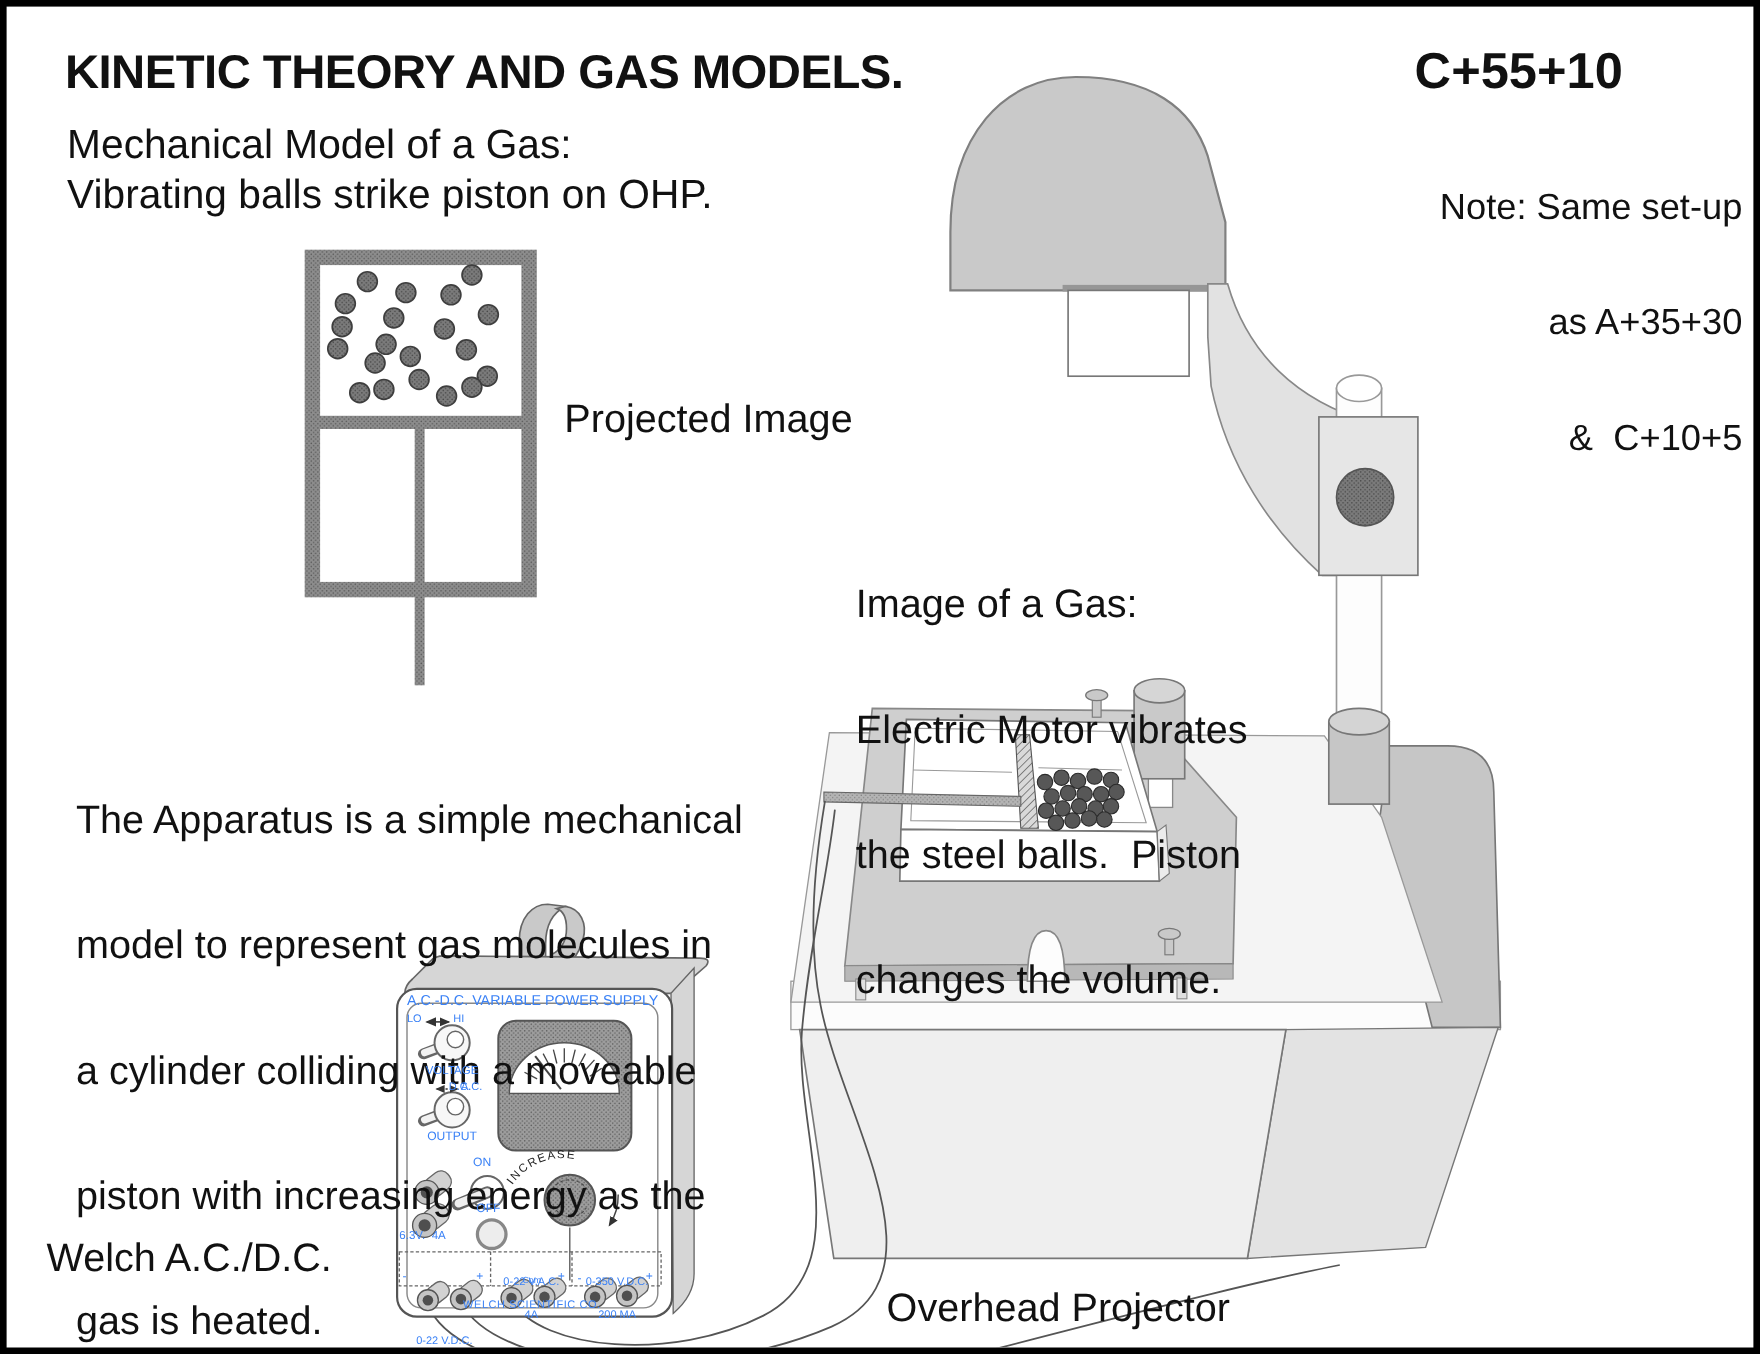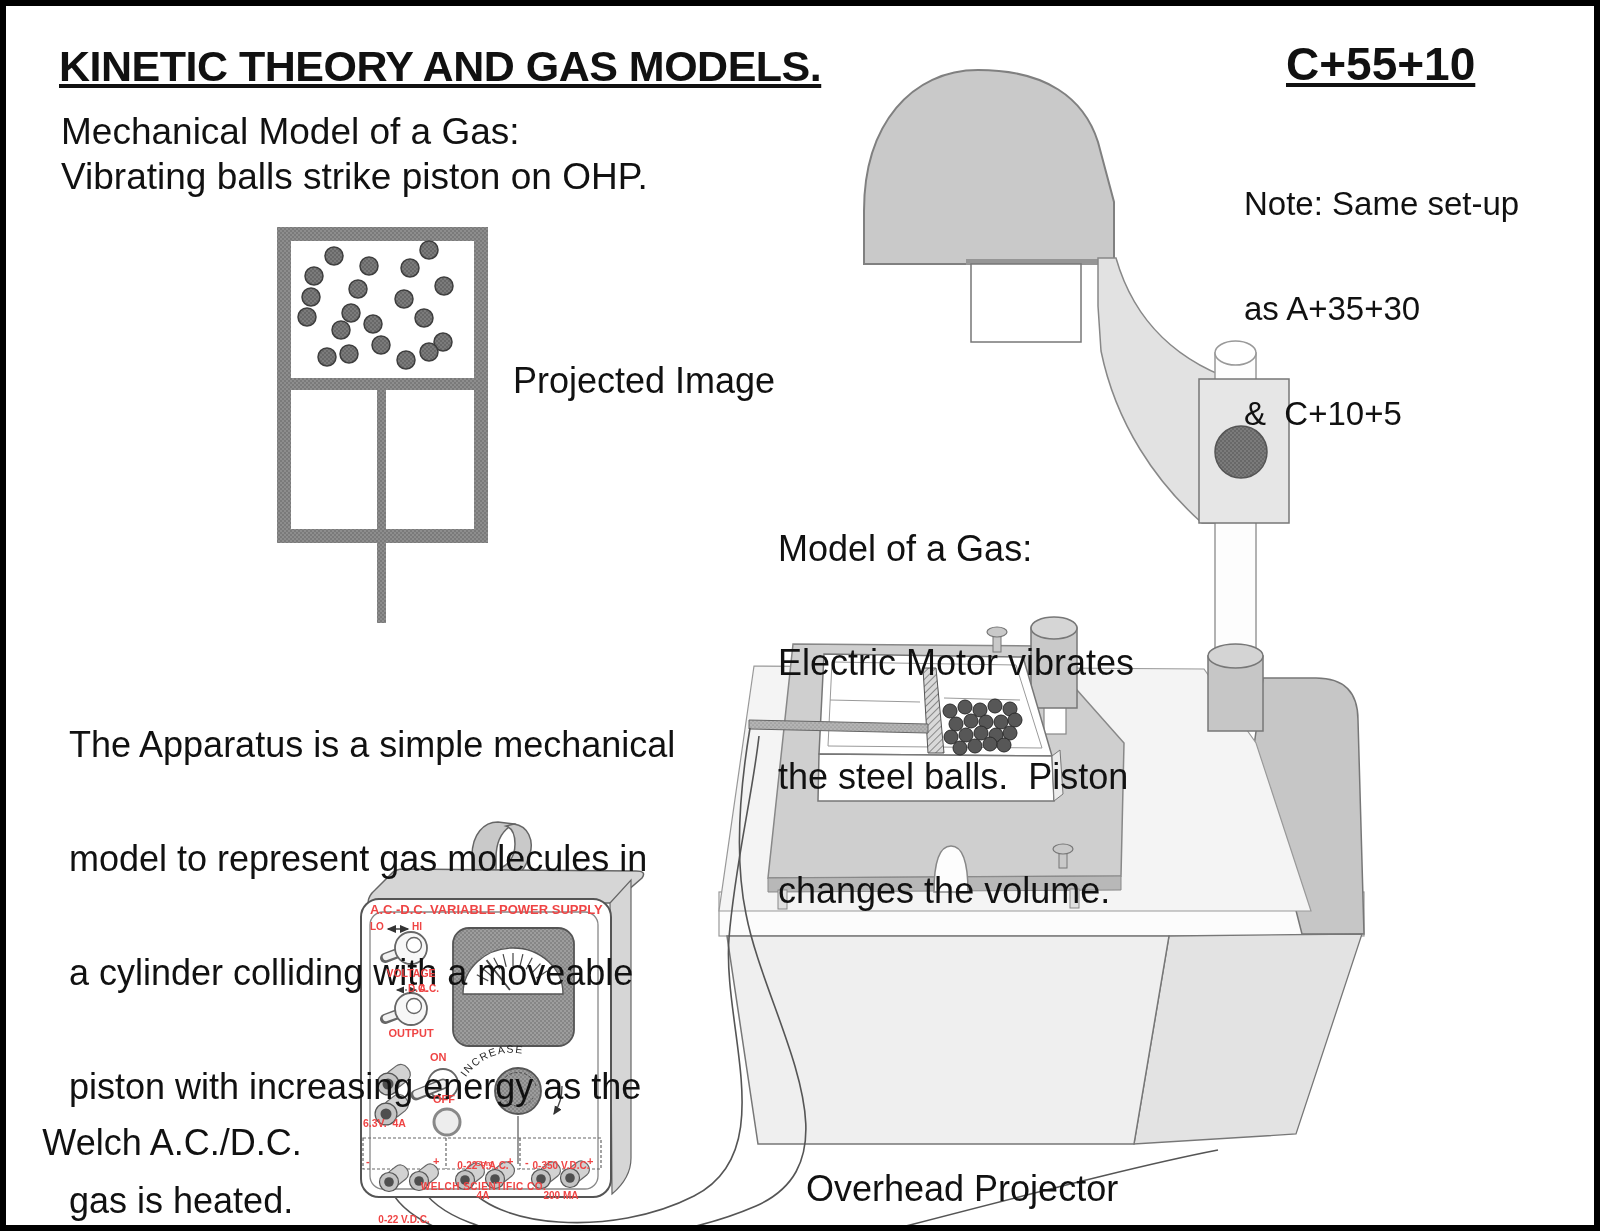--- a/index.html
+++ b/index.html
@@ -3,25 +3,25 @@
 <meta charset="utf-8">
 <style>
   html,body{margin:0;padding:0;background:#888;}
   .page{
     position:relative;width:1600px;height:1231px;box-sizing:border-box;
     border:6px solid #000;background:#fff;overflow:hidden;
     font-family:"Liberation Sans",sans-serif;color:#111;
   }
   .art{position:absolute;left:0;top:0;width:1588px;height:1219px;}
   .t{position:absolute;white-space:pre;line-height:1.06;}
-  .b{font-weight:bold;text-decoration:underline;}
+  .b{font-weight:bold;}
   .blk div{white-space:pre;}
   .pball{fill:url(#pat-ball);stroke:#3e3e3e;stroke-width:1.5;}
   .tball{fill:#575757;stroke:#2b2b2b;stroke-width:1;}
-  .ps-label{color:#ef4444;font-weight:bold;}
+  .ps-label{color:#3b82f6;}
 </style>
 </head>
 <body>
 
 <div class="page">
 
 <svg class="art" viewBox="0 0 1588 1219">
   <defs>
     <pattern id="pat-wall" width="4" height="4" patternUnits="userSpaceOnUse">
       <rect width="4" height="4" fill="#8d8d8d"></rect>
@@ -260,33 +260,33 @@
           <rect x="0" y="-9.2" width="25.299999999999997" height="18.4" rx="8.049999999999999" fill="#d2d2d2" stroke="#666" stroke-width="1.2" transform="translate(380,1108) rotate(-38)"></rect>
           <circle cx="380" cy="1108" r="10.924999999999999" class="" fill="#c4c4c4" stroke="#555" stroke-width="1.2"></circle>
           <circle cx="380" cy="1108" r="5.52" class="" fill="#4f4f4f"></circle>
         </g>
   </g>
 </svg>
 
 <div class="t b" style="left:53px;top:38px;font-size:43px;letter-spacing:-0.5px;">KINETIC THEORY AND GAS MODELS.</div>
 <div class="t b" style="left:1280px;top:34px;font-size:46px;">C+55+10</div>
 
-<div class="t blk" style="left:1238px;top:110px;width:340px;text-align:left;font-size:33px;line-height:35px;">
+<div class="t blk" style="left:1238px;top:94px;width:340px;text-align:right;font-size:33px;line-height:35px;">
   <div>Note: Same set-up</div>
   <div>as A+35+30</div>
   <div>&amp;  C+10+5</div>
 </div>
 
 <div class="t" style="left:55px;top:106px;font-size:37px;">Mechanical Model of a Gas:</div>
 <div class="t" style="left:55px;top:151px;font-size:37px;">Vibrating balls strike piston on OHP.</div>
 
 <div class="t" style="left:507px;top:356px;font-size:36px;">Projected Image</div>
 
 <div class="t blk" style="left:772px;top:448px;font-size:36px;line-height:38px;">
-  <div>Model of a Gas:</div>
+  <div>Image of a Gas:</div>
   <div>Electric Motor vibrates</div>
   <div>the steel balls.  Piston</div>
   <div>changes the volume.</div>
 </div>
 
 <div class="t blk" style="left:63px;top:644px;font-size:36px;line-height:38px;">
   <div>The Apparatus is a simple mechanical</div>
   <div>model to represent gas molecules in</div>
   <div>a cylinder colliding with a moveable</div>
   <div>piston with increasing energy as the</div>

